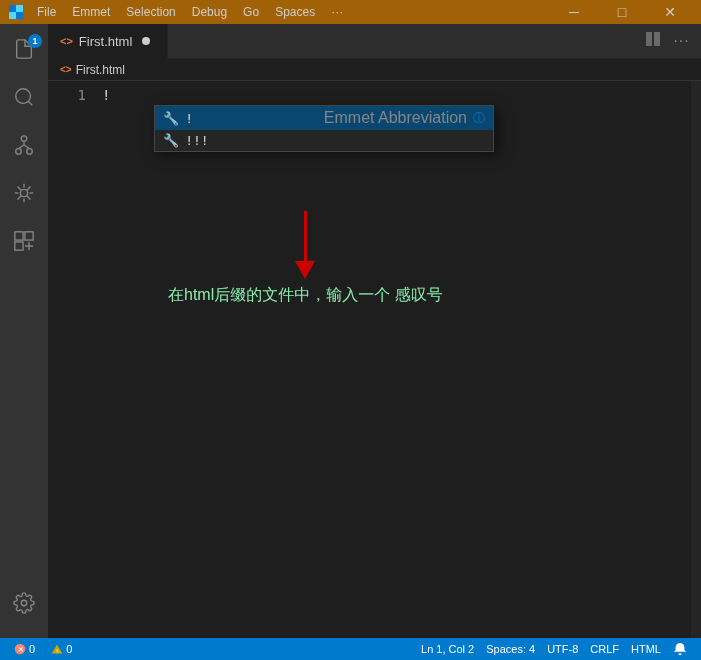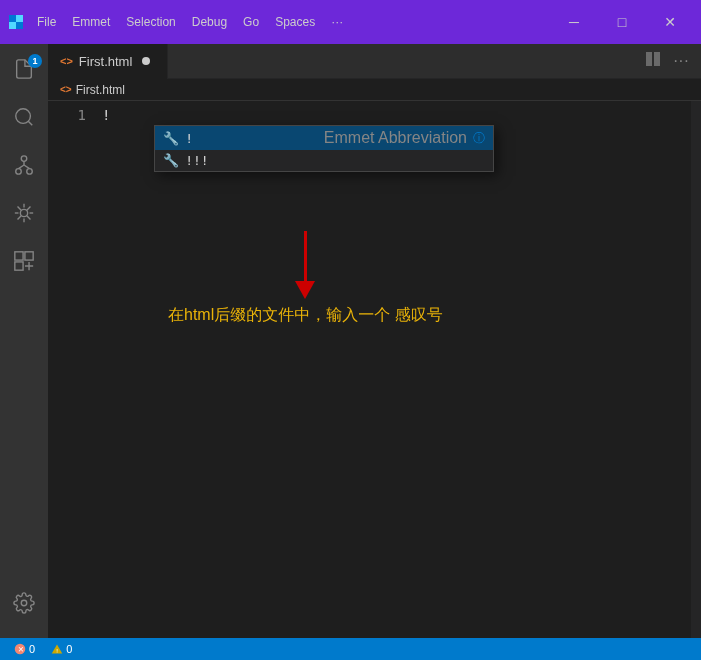--- a/index.html
+++ b/index.html
@@ -8,22 +8,22 @@
       height: 660px;
       background: #1e1e1e;
       font-family: 'Segoe UI', sans-serif;
       overflow: hidden;
       display: flex;
       flex-direction: column;
     }
 
     
     .titlebar {
-      background: #6d28d9;
-      height: 44px;
+      background: #a16207;
+      height: 24px;
       display: flex;
       align-items: center;
       justify-content: space-between;
       padding: 0 8px;
       flex-shrink: 0;
     }
     .titlebar-left {
       display: flex;
       align-items: center;
       gap: 6px;
@@ -281,21 +281,21 @@
       background: #cc0000;
     }
     .arrow-head {
       width: 0;
       height: 0;
       border-left: 10px solid transparent;
       border-right: 10px solid transparent;
       border-top: 18px solid #cc0000;
     }
     .annotation-text {
-      color: #eab308;
+      color: #86efac;
       font-size: 16px;
       font-weight: normal;
       white-space: nowrap;
       margin-top: 6px;
       font-family: 'Segoe UI', sans-serif;
     }
 
     
     .scrollbar {
       width: 10px;
@@ -497,13 +497,36 @@
       <span>0</span>
     </div>
     <div class="status-item">
       <svg width="12" height="12" viewBox="0 0 16 16">
           <polygon points="8,2 15,14 1,14" fill="#cca700"></polygon>
           <text x="7" y="13" font-size="8" fill="white">!</text>
         </svg>
       <span>0</span>
     </div>
   </div>
+  <div class="status-right">
+    <div class="status-item">
+      <span>Ln 1, Col 2</span>
+    </div>
+    <div class="status-item">
+      <span>Spaces: 4</span>
+    </div>
+    <div class="status-item">
+      <span>UTF-8</span>
+    </div>
+    <div class="status-item">
+      <span>CRLF</span>
+    </div>
+    <div class="status-item">
+      <span>HTML</span>
+    </div>
+    <div class="status-item">
+      <svg width="14" height="14" viewBox="0 0 16 16" fill="white">
+          <path d="M8 1a5 5 0 0 0-5 5v3L1 11h14l-2-2V6a5 5 0 0 0-5-5z"></path>
+          <path d="M6 13a2 2 0 0 0 4 0"></path>
+        </svg>
+    </div>
+  </div>
 </div>
 
 </body></html>

